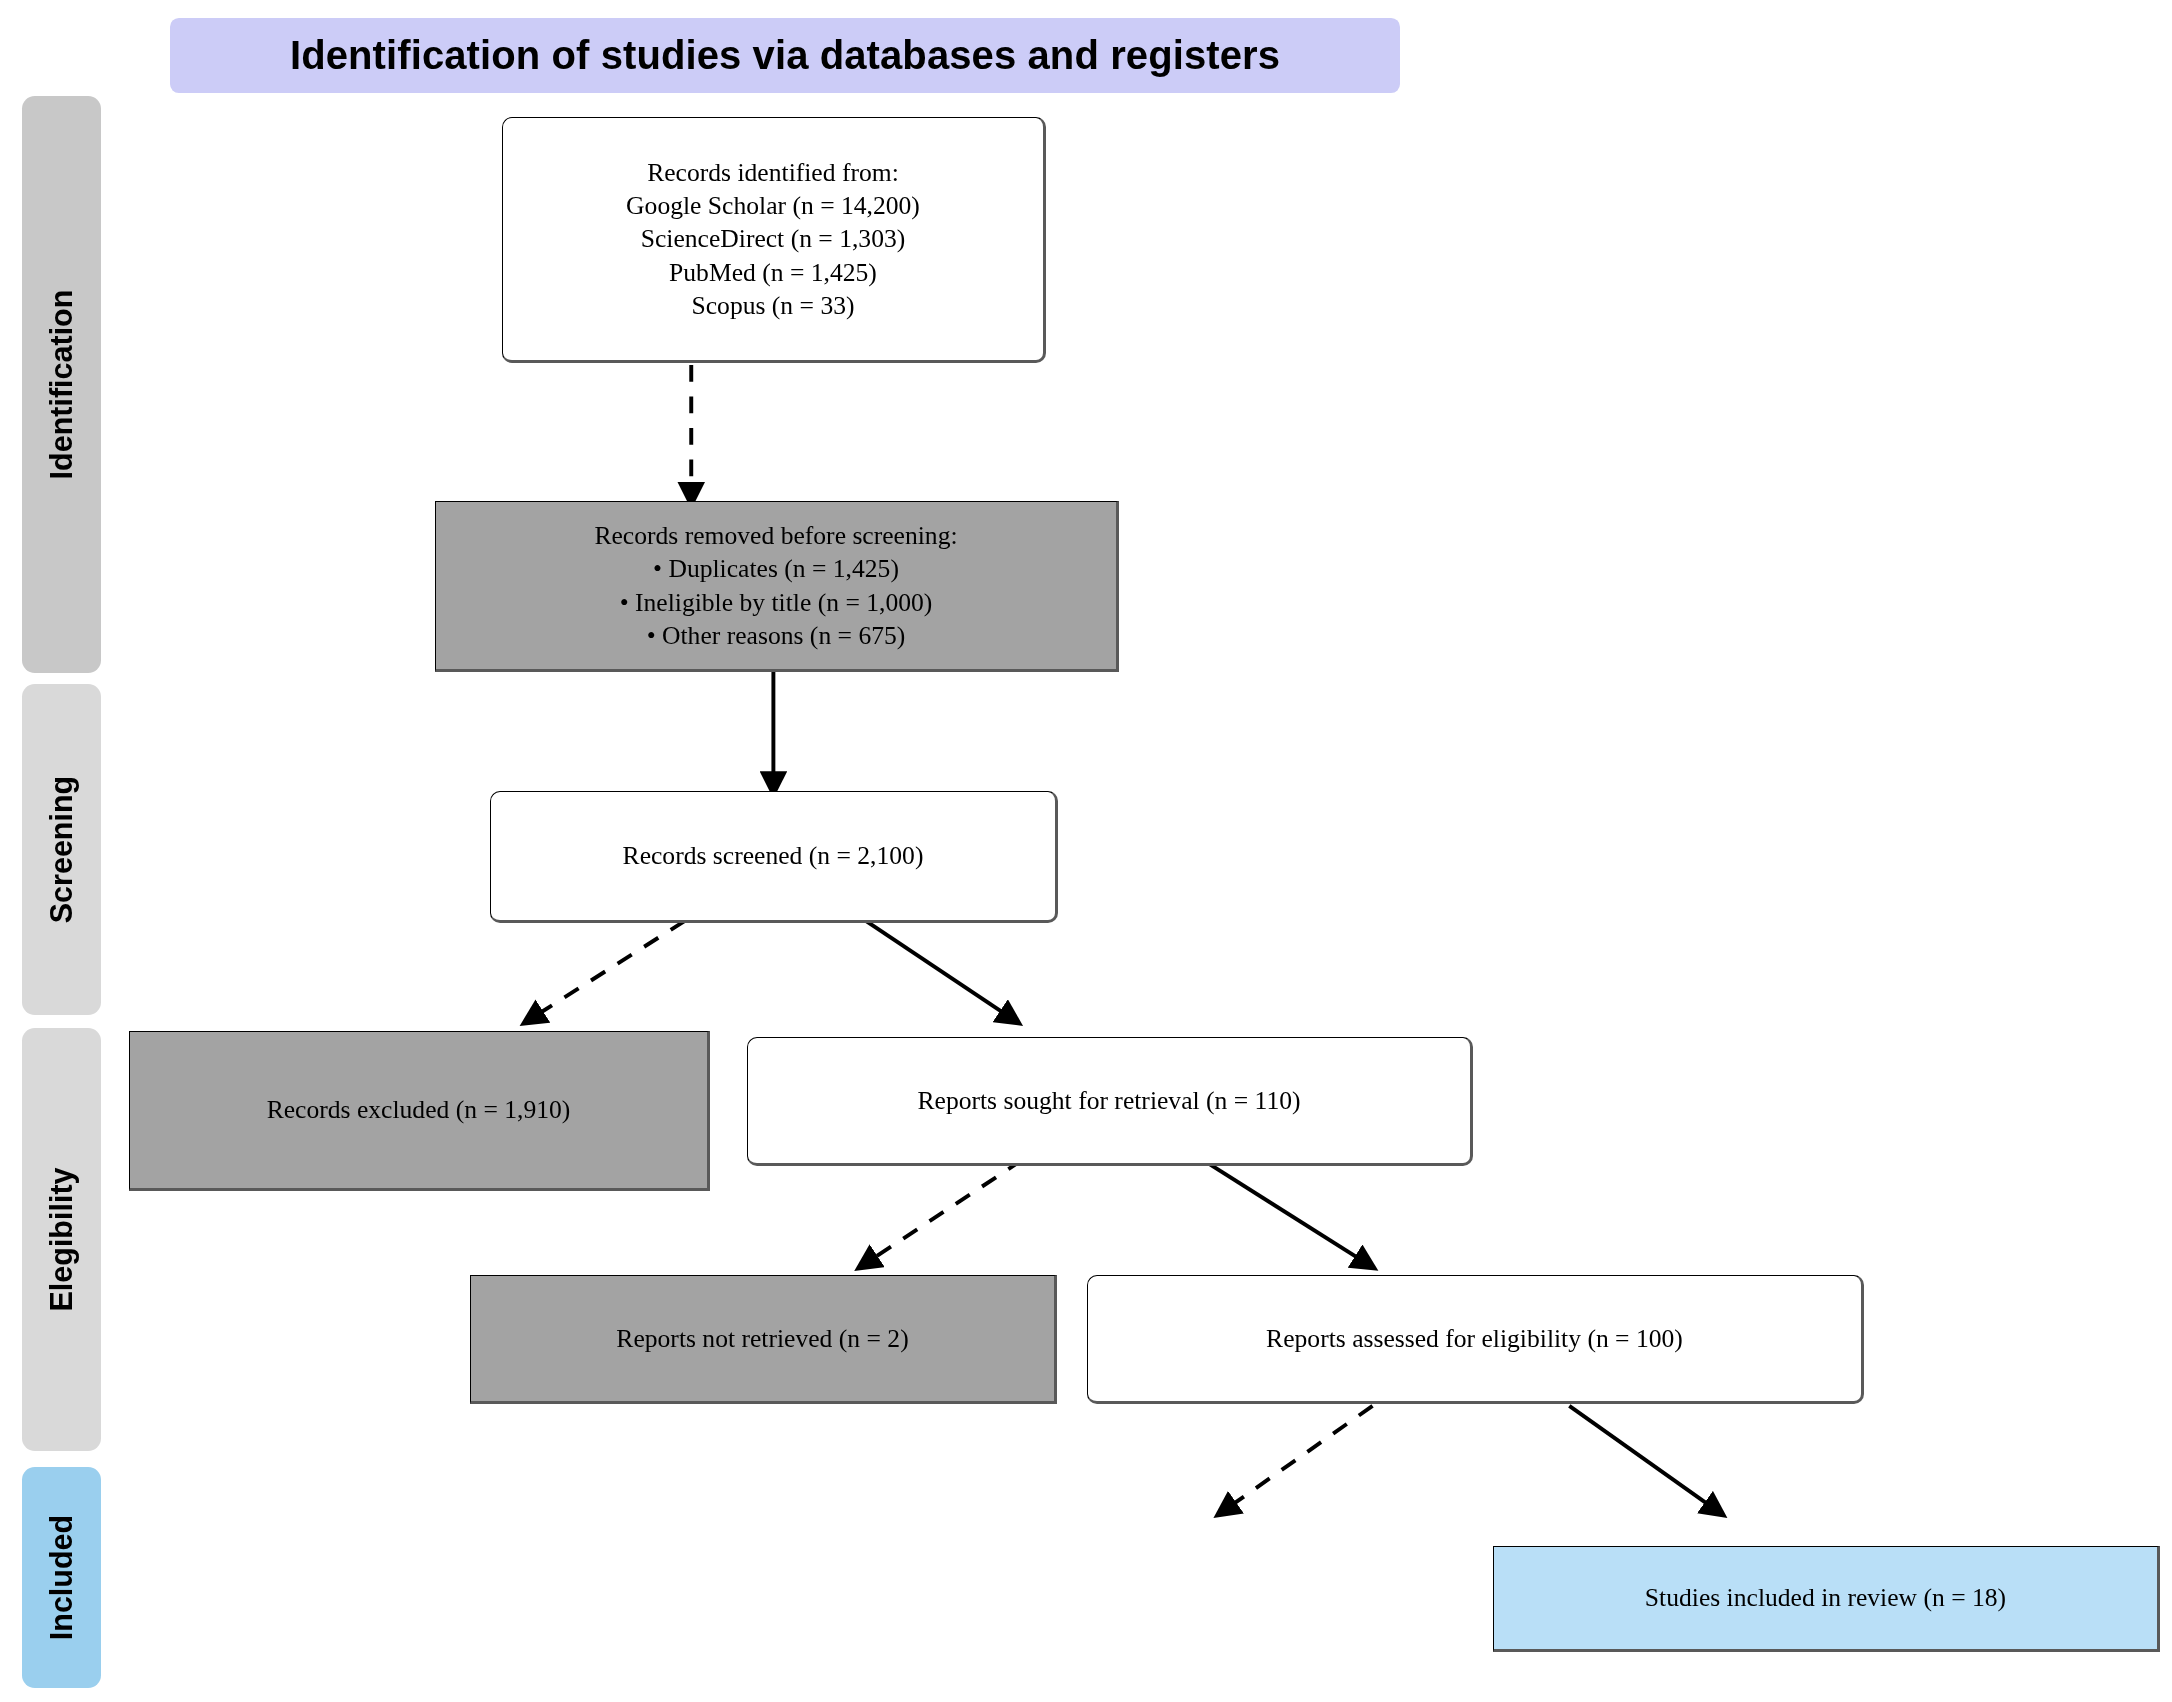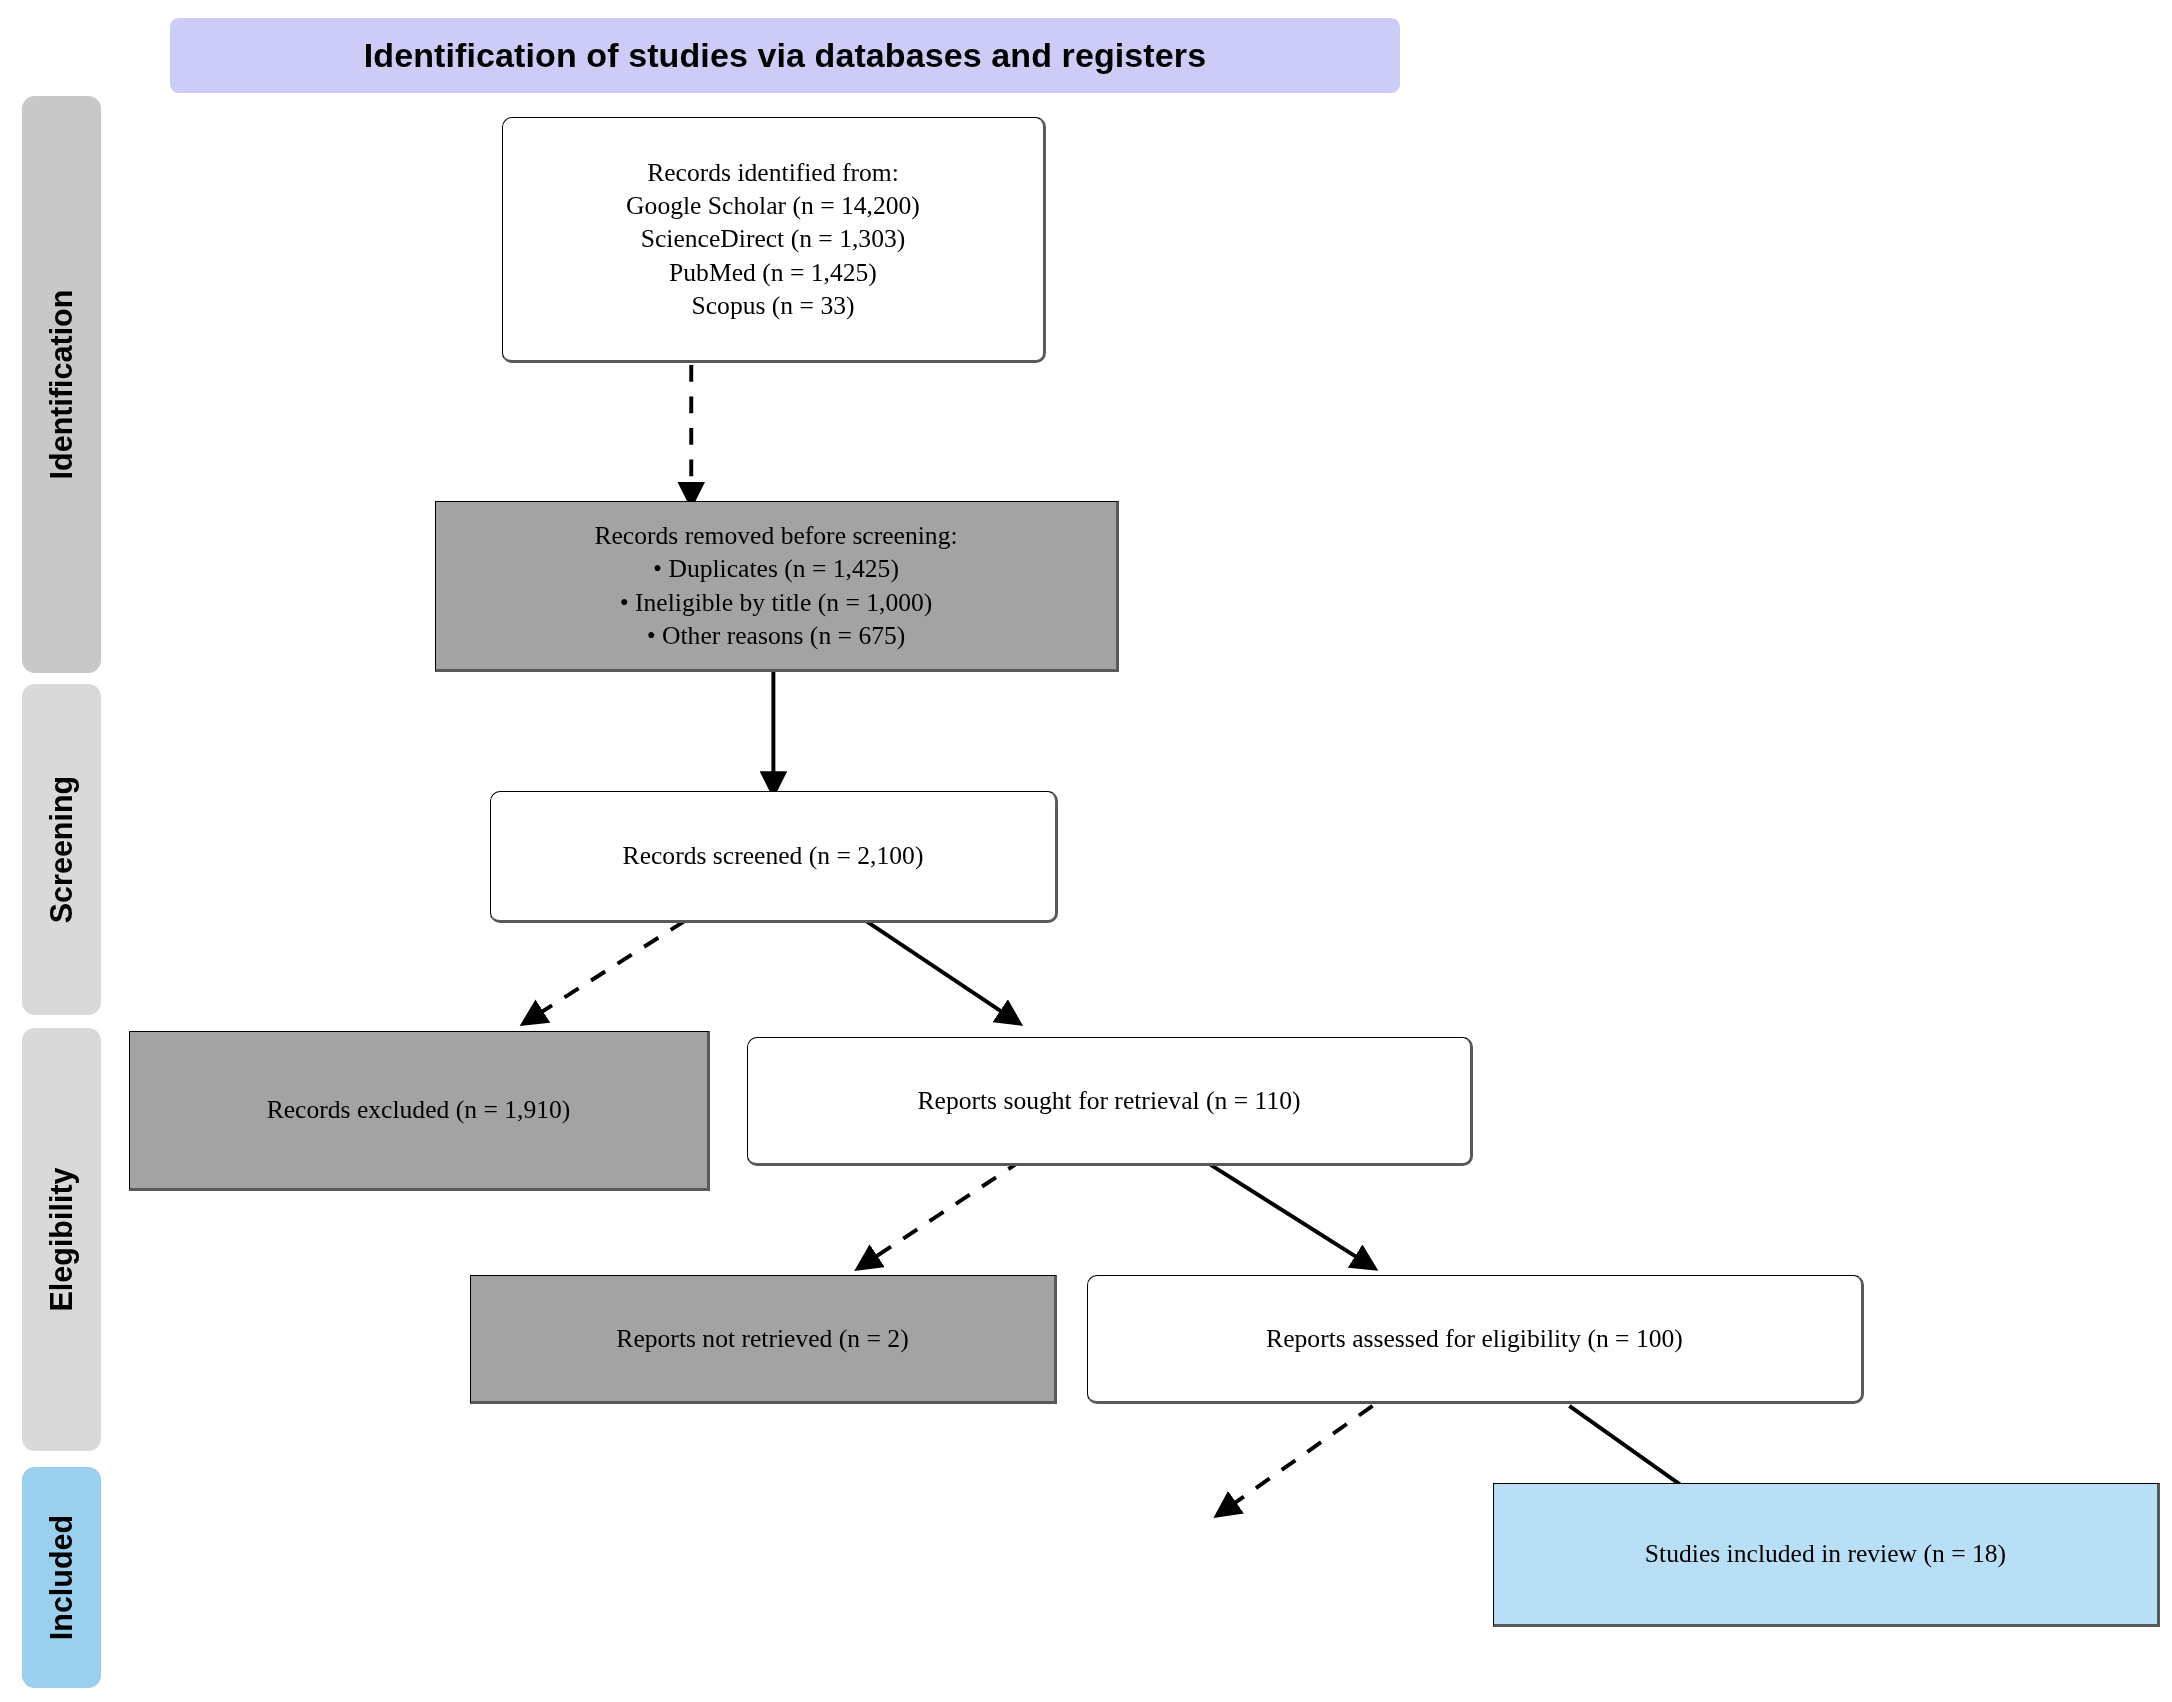--- a/index.html
+++ b/index.html
@@ -35,21 +35,21 @@
   .fill-blue{background:#b9dff7;}
 
   svg.edges{position:absolute;left:0;top:0;width:2172px;height:1702px;
     pointer-events:none;}
 </style>
 </head>
 <body>
 
 <div id="stage">
 
-  <div class="banner" style="left:170px;top:17.7px;width:1230px;height:75px;background:#ccccf7;font-size:34px;align-items:center;">
+  <div class="banner" style="left:170px;top:17.7px;width:1230px;height:75px;background:#ccccf7;font-size:40px;align-items:center;">
     <span>Identification of studies via databases and registers</span>
   </div>
 
   <div class="phase" style="left:22px;top:96px;width:79px;height:577px;background:#c8c8c8;">
     <span>Identification</span>
   </div>
 
   <div class="phase" style="left:22px;top:684px;width:79px;height:331px;background:#d9d9d9;">
     <span>Screening</span>
   </div>
@@ -129,20 +129,20 @@
     </div>
   </div>
 
   <div class="box fill-white" style="left:1087px;top:1275px;width:777px;height:129px;">
     <div class="inner">
       <span class="line">Reports assessed for eligibility (n = 100)</span>
     </div>
   </div>
 
 
-  <div class="box fill-blue" style="left:1493px;top:1483px;width:667px;height:144px;">
+  <div class="box fill-blue" style="left:1493px;top:1546px;width:667px;height:106px;">
     <div class="inner">
       <span class="line">Studies included in review (n = 18)</span>
     </div>
   </div>
 
 </div>
 
 
 </body></html>

